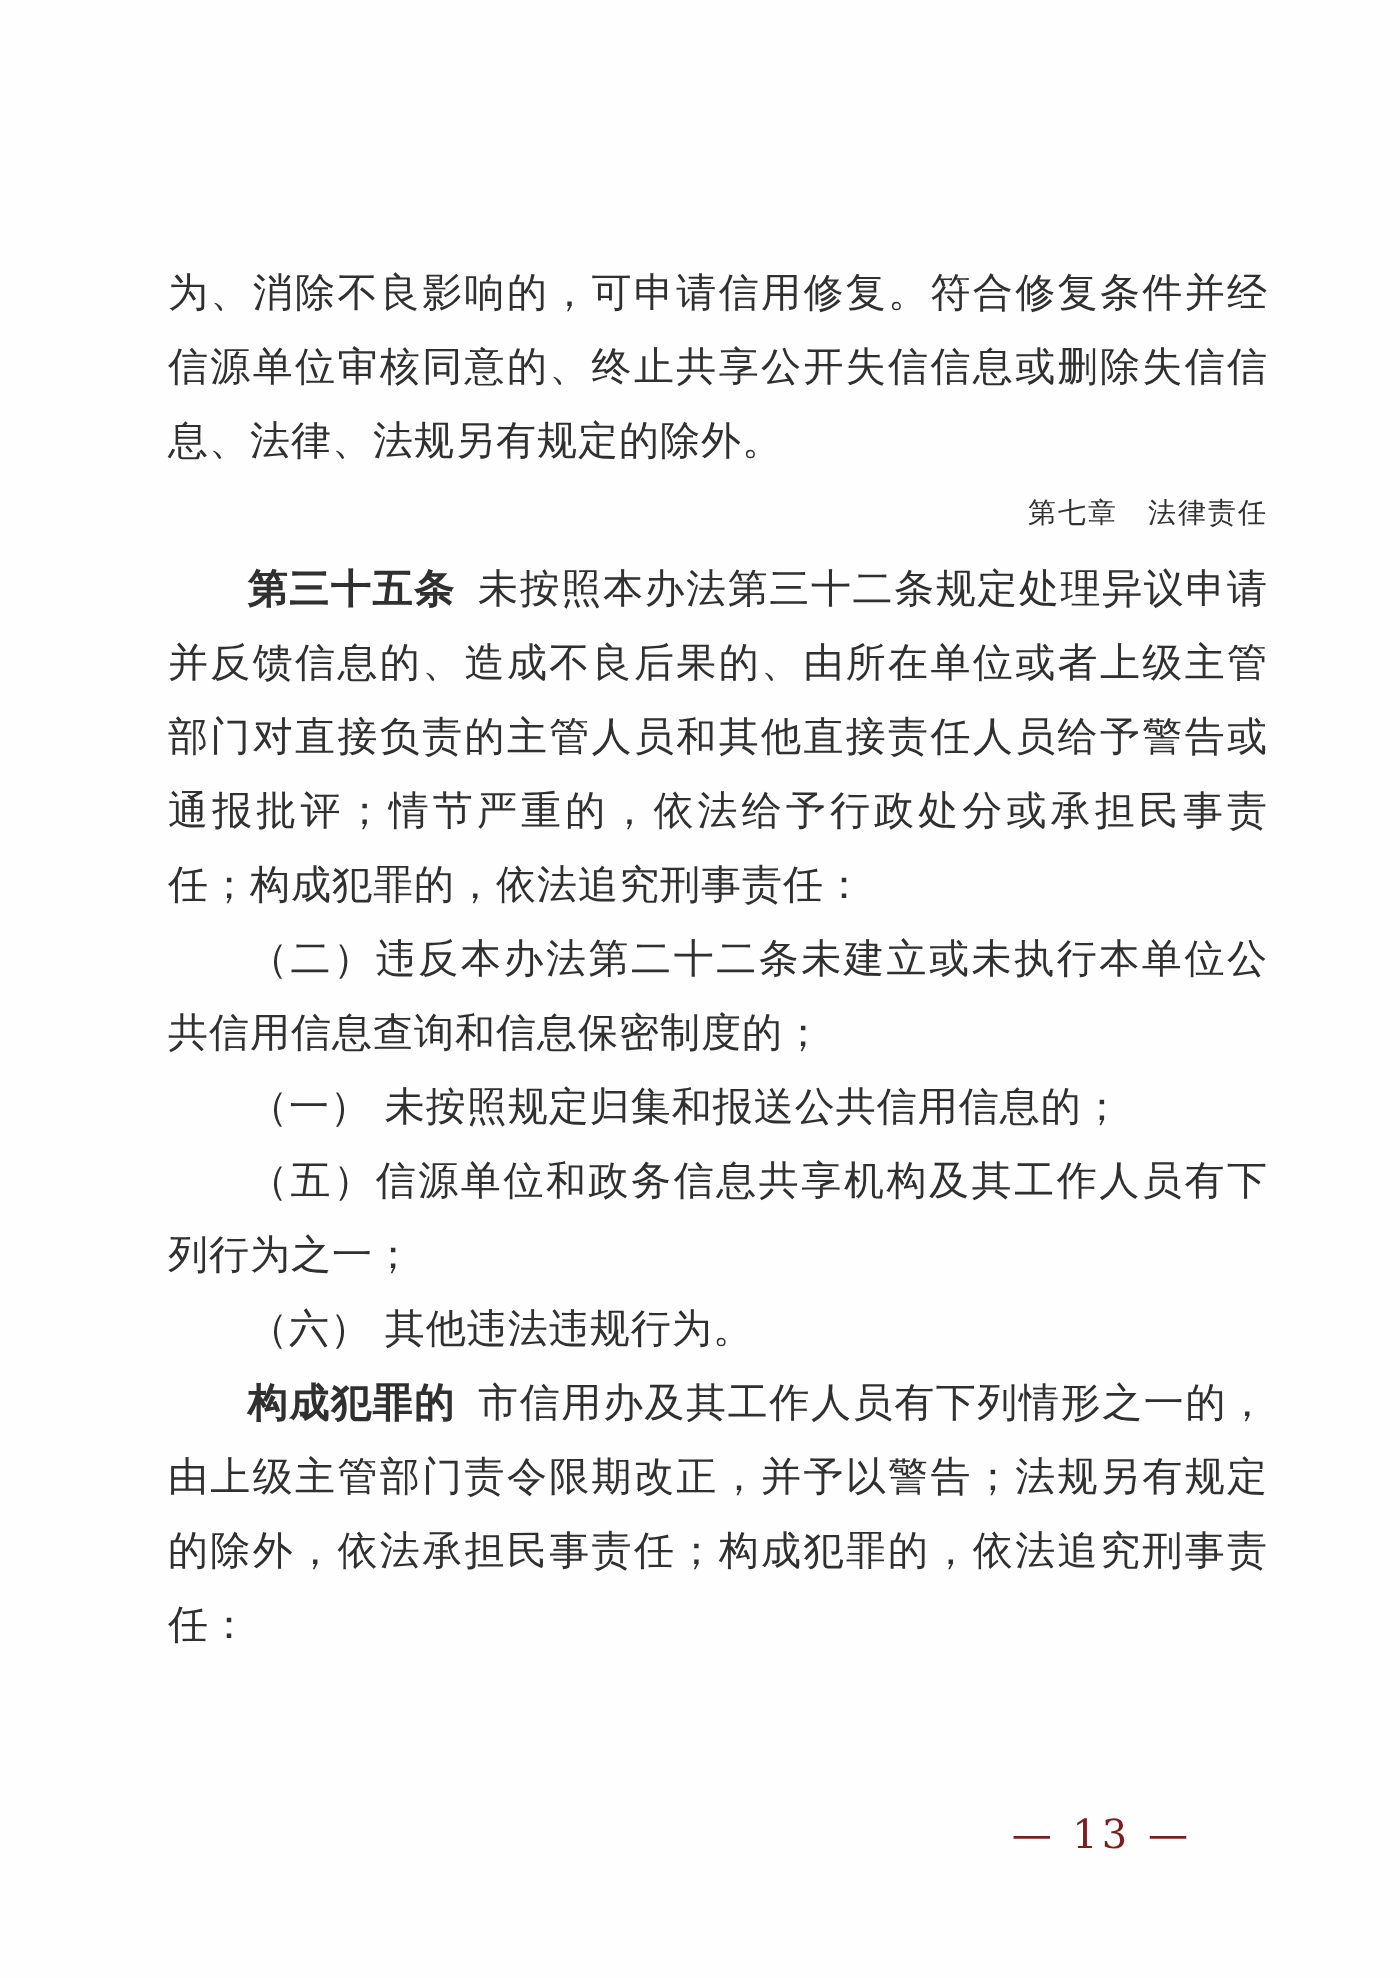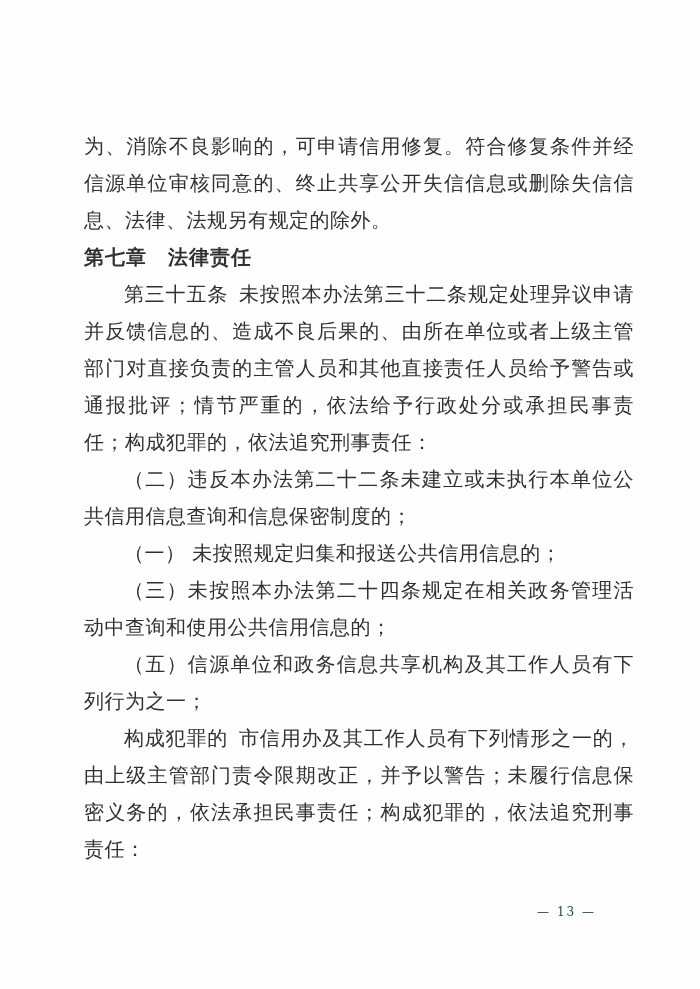--- a/index.html
+++ b/index.html
@@ -33,58 +33,58 @@
     letter-spacing: 0.5px;
   }
   .content p {
     margin: 0;
     padding: 0;
   }
   .para-indent {
     text-indent: 2em;
   }
   .chapter-heading {
-    text-align: left;
-    font-weight: bold;
-    font-size: 20px;
+    text-align: right;
+    font-weight: normal;
+    font-size: 14px;
     letter-spacing: 1px;
   }
   .art-num {
-    font-weight: normal;
+    font-weight: bold;
     margin-right: 0.55em;
   }
   .page-footer {
     position: absolute;
     top: 905px;
     right: 104px;
-    font-size: 12px;
-    color: #14532d;
+    font-size: 20px;
+    color: #7f1d1d;
     letter-spacing: 2px;
   }
 </style>
 </head>
 <body>
 
 <div class="page">
   <div class="content">
 
     <p>为、消除不良影响的，可申请信用修复。符合修复条件并经信源单位审核同意的、终止共享公开失信信息或删除失信信息、法律、法规另有规定的除外。</p>
 
     <p class="chapter-heading">第七章　法律责任</p>
 
     <p class="para-indent"><span class="art-num">第三十五条</span><span>未按照本办法第三十二条规定处理异议申请并反馈信息的、造成不良后果的、由所在单位或者上级主管部门对直接负责的主管人员和其他直接责任人员给予警告或通报批评；情节严重的，依法给予行政处分或承担民事责任；构成犯罪的，依法追究刑事责任：</span></p>
 
     <p class="para-indent">（二）违反本办法第二十二条未建立或未执行本单位公共信用信息查询和信息保密制度的；</p>
 
     <p class="para-indent">（一） 未按照规定归集和报送公共信用信息的；</p>
 
-    <p class="para-indent">（三）未按照本办法第二十四条规定在相关政务管理活动中查询和使用公共信用信息的；</p>
 
 
     <p class="para-indent">（五）信源单位和政务信息共享机构及其工作人员有下列行为之一；</p>
 
+    <p class="para-indent">（六） 其他违法违规行为。</p>
 
-    <p class="para-indent"><span class="art-num">构成犯罪的</span><span>市信用办及其工作人员有下列情形之一的，由上级主管部门责令限期改正，并予以警告；未履行信息保密义务的，依法承担民事责任；构成犯罪的，依法追究刑事责任：</span></p>
+    <p class="para-indent"><span class="art-num">构成犯罪的</span><span>市信用办及其工作人员有下列情形之一的，由上级主管部门责令限期改正，并予以警告；法规另有规定的除外，依法承担民事责任；构成犯罪的，依法追究刑事责任：</span></p>
 
   </div>
 
   <div class="page-footer">— 13 —</div>
 </div>
 
 </body></html>

